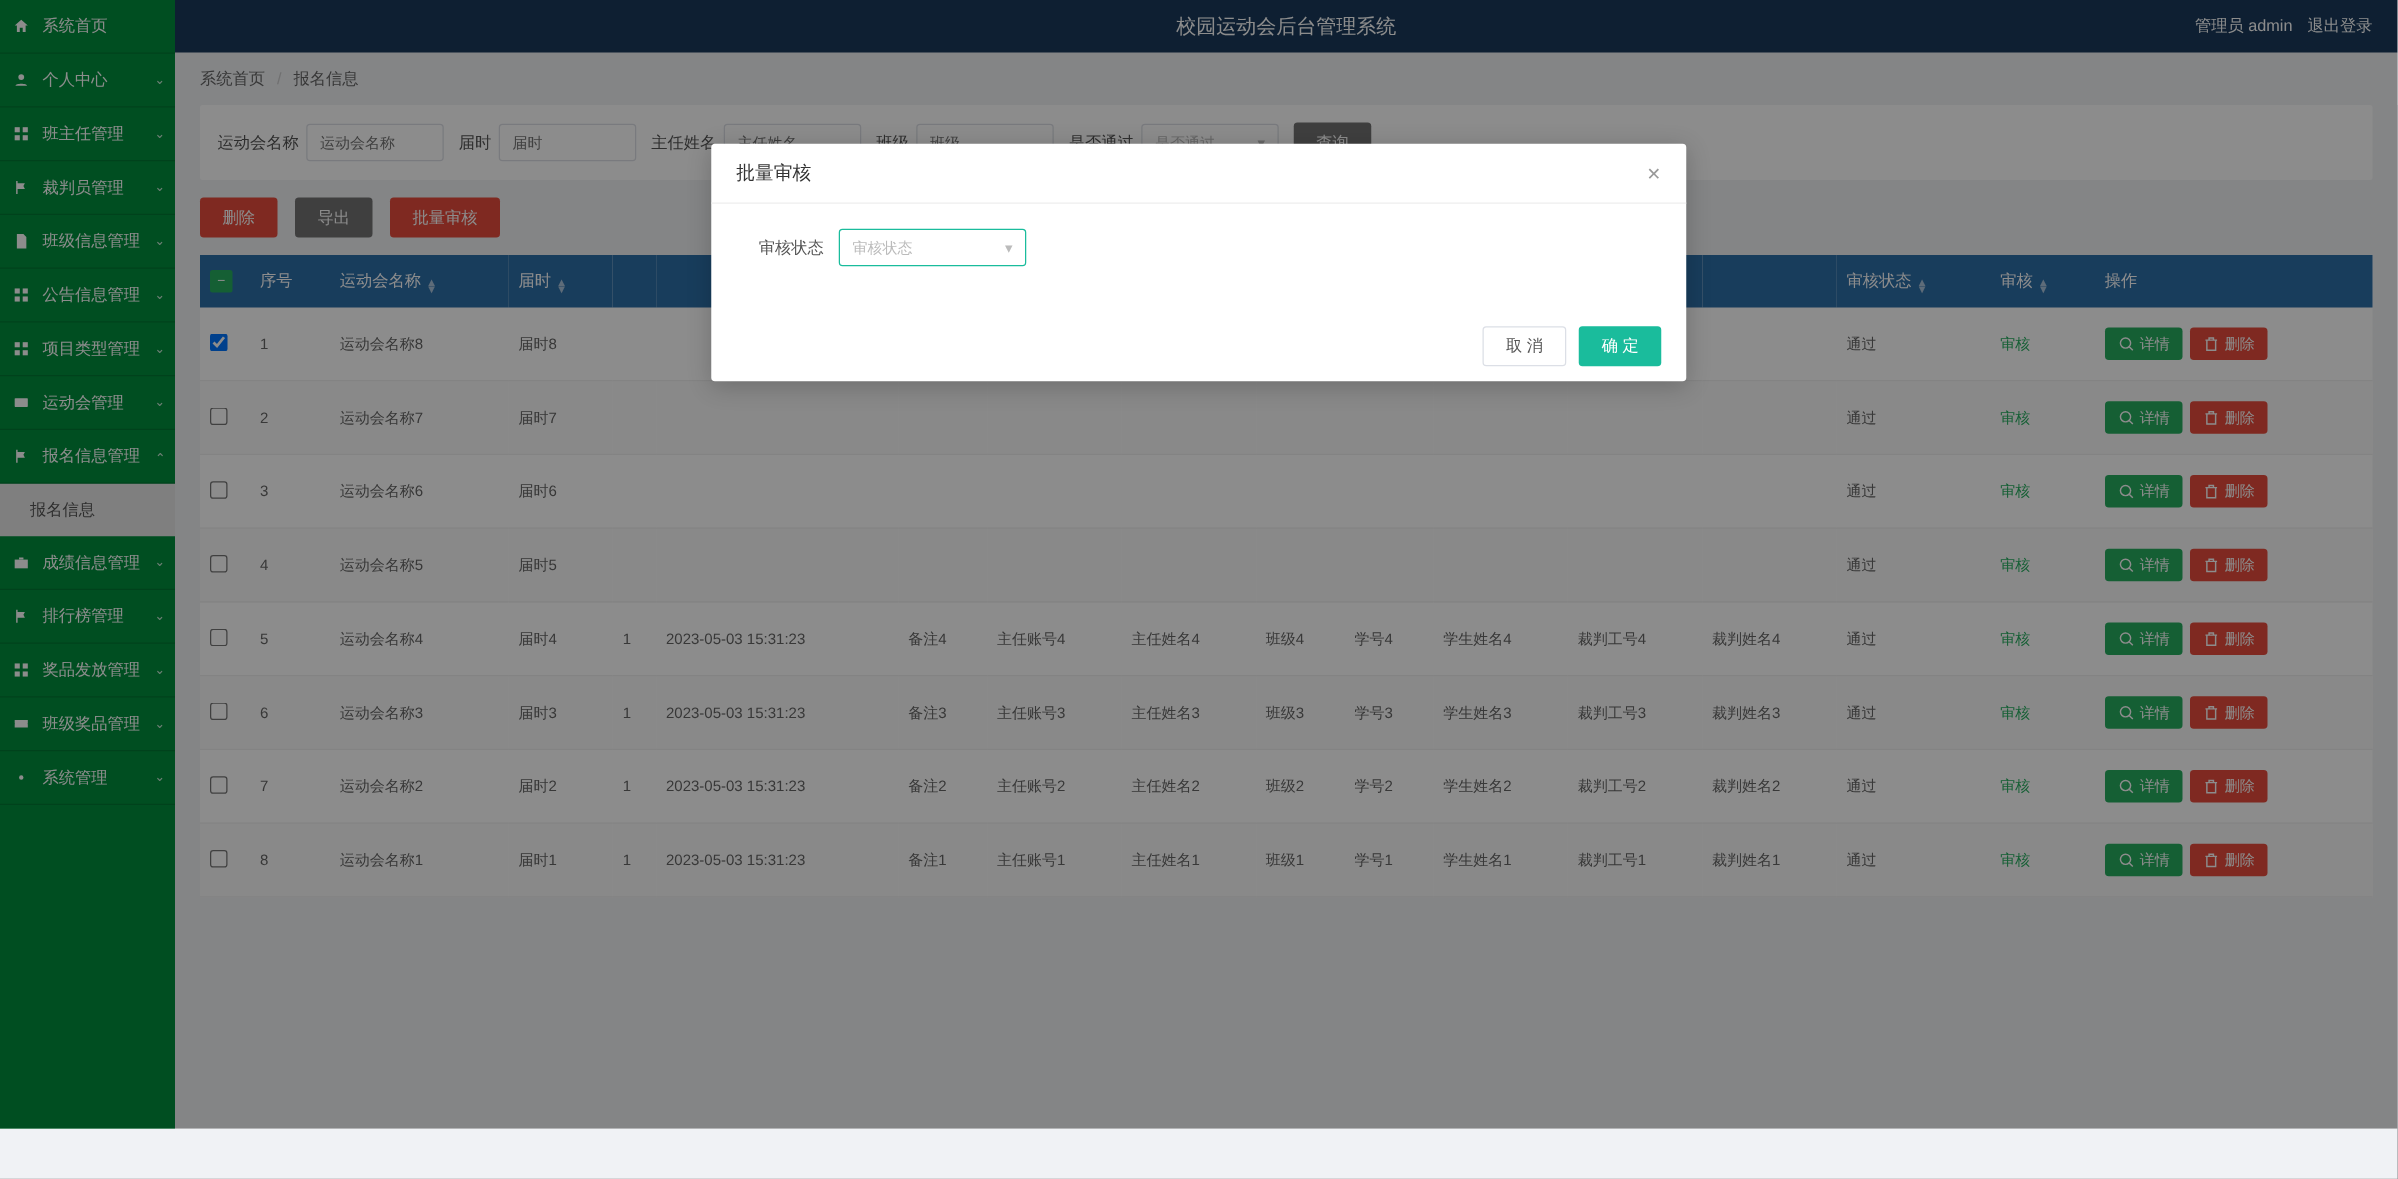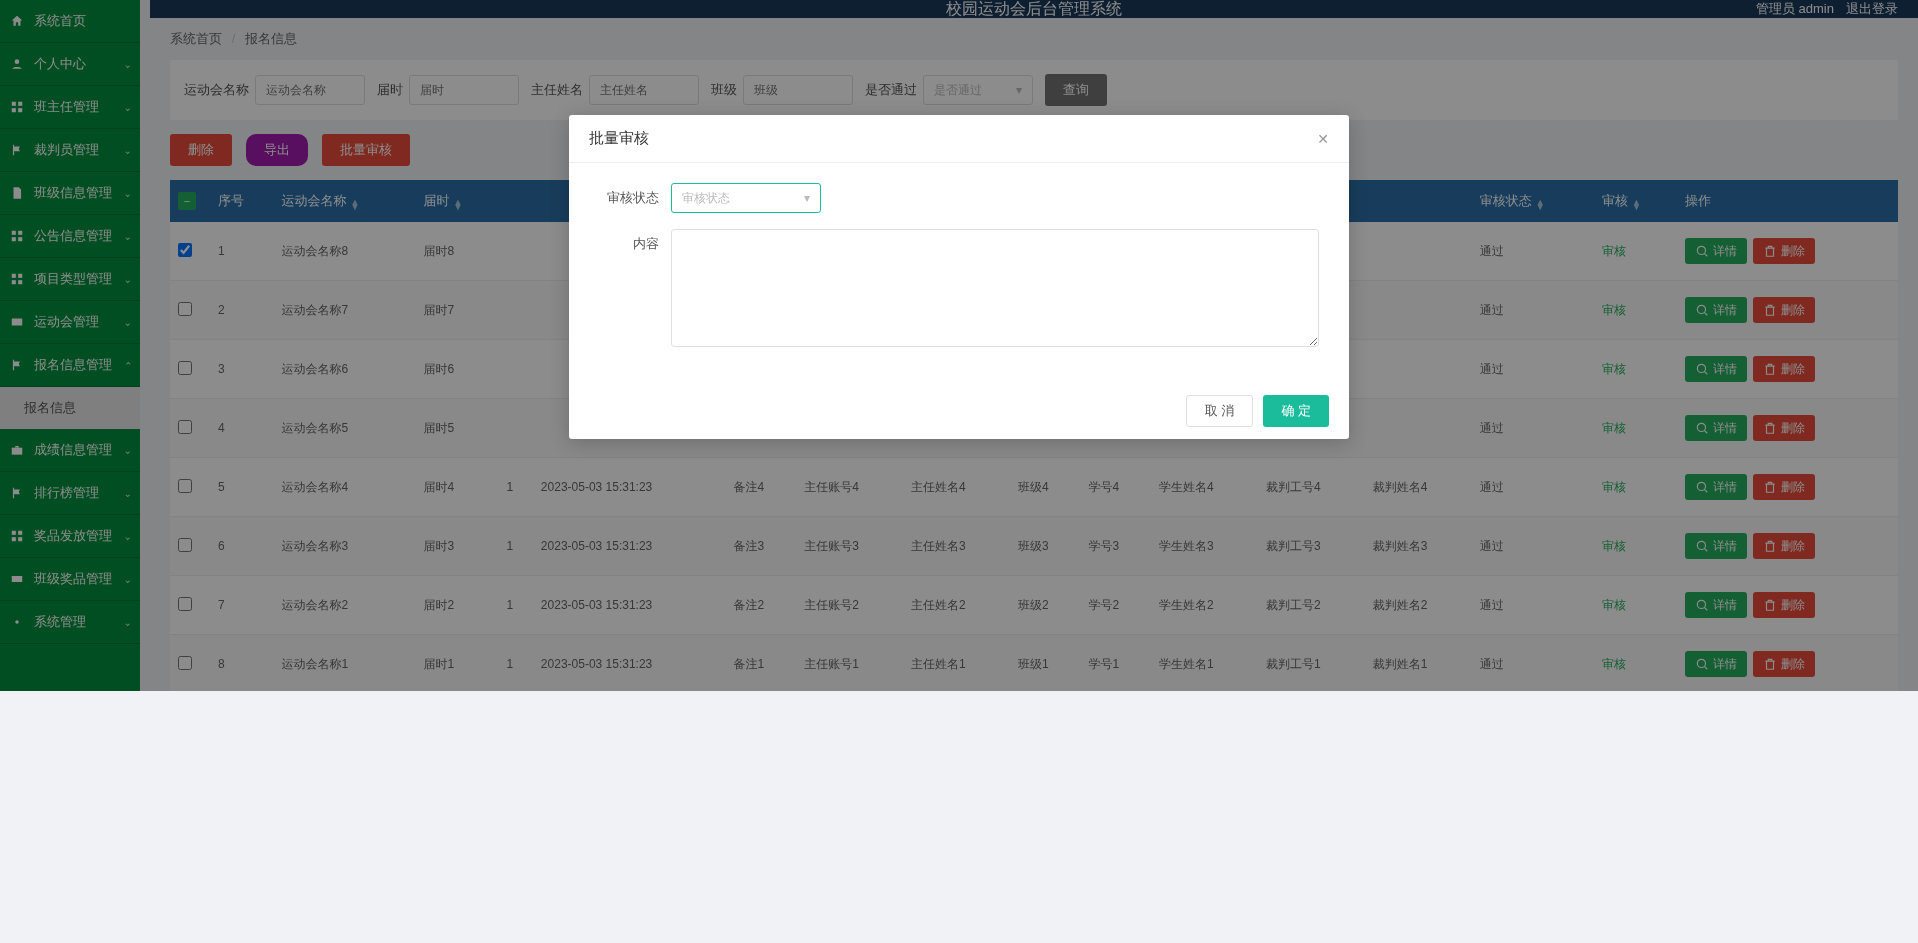--- a/index.html
+++ b/index.html
@@ -1,17 +1,17 @@
 <!DOCTYPE html>
 <html><head>
 <meta charset="utf-8">
 <style>
 * { box-sizing: border-box; margin: 0; padding: 0; }
 body { font-family: "Microsoft YaHei", Arial, sans-serif; font-size: 13px; color: #333; background: #f0f2f5; overflow: hidden; }
-.app { display: flex; height: 691px; width: 1918px; position: relative; gap: 10px; }
+.app { display: flex; height: 903px; width: 1918px; position: relative; }
 
 
 .sidebar { width: 140px; background: #008f3c; color: #fff; flex-shrink: 0; }
 .sidebar-item { display: flex; align-items: center; padding: 12px 10px; border-bottom: 1px solid rgba(0,0,0,0.15); cursor: pointer; position: relative; font-size: 13px; }
 .sidebar-item .icon { width: 16px; margin-right: 8px; display: inline-flex; }
 .sidebar-item .chev { position: absolute; right: 8px; font-size: 10px; opacity: .8; }
 .sidebar-sub { background: #e8e8e8; color: #555; padding: 12px 24px; cursor: pointer; }
 .sidebar-item.expanded .chev { transform: rotate(180deg); }
 
 
@@ -29,21 +29,21 @@
 .content { padding: 0 20px 20px; }
 .filter-bar { background: #fff; padding: 14px; display: flex; align-items: center; gap: 12px; flex-wrap: wrap; border-radius: 2px; }
 .filter-field { display: flex; align-items: center; gap: 6px; }
 .filter-field label { color: #555; font-size: 13px; }
 .filter-field input, .filter-field .select { height: 30px; border: 1px solid #dcdfe6; border-radius: 3px; padding: 0 10px; font-size: 12px; color: #555; background: #fff; }
 .filter-field input { width: 110px; }
 .filter-field .select { width: 110px; display: flex; align-items: center; justify-content: space-between; color: #bbb; cursor: pointer; }
 .btn { display: inline-flex; align-items: center; justify-content: center; border: none; border-radius: 3px; cursor: pointer; font-size: 13px; padding: 0 18px; height: 32px; color: #fff; }
 .btn-primary { background: #737373; }
 .btn-danger { background: #e74c3c; }
-.btn-warning { background: #a21caf; border-radius: 10px; }
+.btn-warning { background: #737373; }
 .btn-success { background: #27ae60; }
 .btn-success2 { background: #1abc9c; }
 .btn-mini { height: 26px; padding: 0 10px; font-size: 12px; gap: 4px; }
 
 .action-bar { display: flex; gap: 14px; margin: 14px 0; }
 
 
 .table { width: 100%; border-collapse: collapse; background: #fff; }
 .table th { background: #2d6fa8; color: #fff; font-weight: normal; padding: 12px 8px; text-align: left; font-size: 13px; }
 .table th .sort { font-size: 9px; opacity: .6; margin-left: 4px; display: inline-flex; flex-direction: column; line-height: 5px; }
@@ -546,23 +546,19 @@
       <span class="modal-close">✕</span>
     </div>
     <div class="modal-body">
       <div class="form-row">
         <label>审核状态</label>
         <div class="select-field">
           <span>审核状态</span>
           <span>▾</span>
         </div>
       </div>
-      <div class="form-row">
-        <label>内容</label>
-        <textarea style=""></textarea>
-      </div>
     </div>
     <div class="modal-footer">
       <button class="btn btn-default">取 消</button>
       <button class="btn btn-success2">确 定</button>
     </div>
   </div>
 </div>
 
 </body></html>

